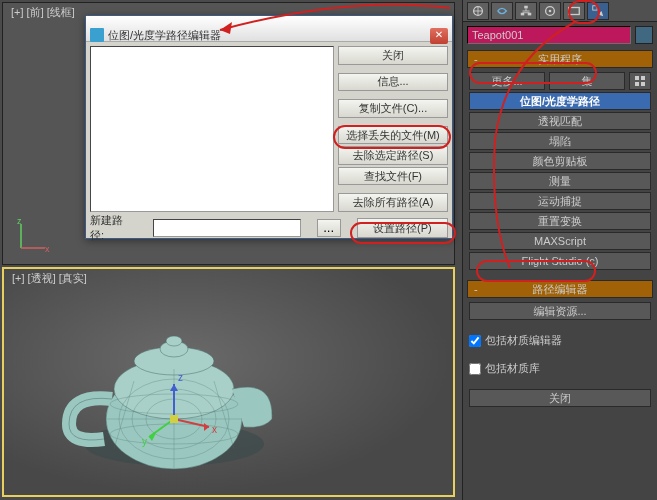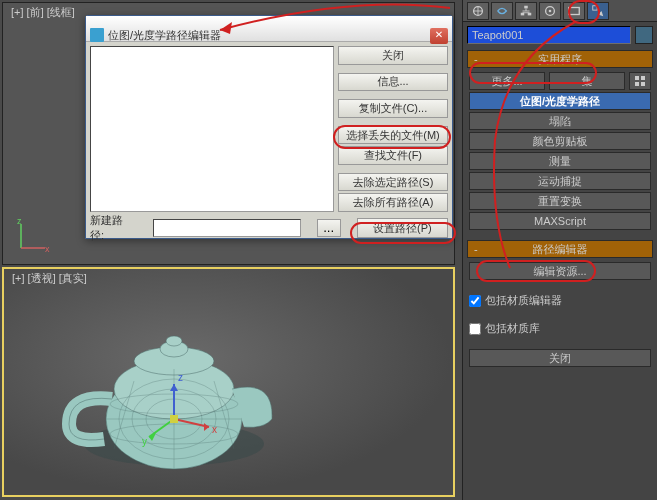--- a/index.html
+++ b/index.html
@@ -41,21 +41,21 @@
   .dialog-footer .dots { width: 24px; height: 18px; background: linear-gradient(#f4f4f0,#d8d8d0); border: 1px solid #999; text-align: center; line-height: 16px; cursor: pointer; }
   .dialog-footer .save-btn { width: 92px; }
   
   .right-panel { position: absolute; right: 0; top: 0; width: 195px; height: 500px; background: #444; border-left: 1px solid #222; }
   .icon-row { height: 22px; display: flex; align-items: center; gap: 2px; padding: 2px 4px; background: #505050; border-bottom: 1px solid #222; }
   .icon-btn { width: 22px; height: 18px; background: #606060; border: 1px solid #2a2a2a; display: flex; align-items: center; justify-content: center; cursor: pointer; }
   .icon-btn.active { background: #3a6090; }
   .icon-btn svg { width: 14px; height: 14px; }
   
   .obj-row { padding: 4px; display: flex; gap: 4px; }
-  .obj-input { flex: 1; height: 18px; background: #1d4ed8; border: 1px inset #1a1a1a; color: #ccc; font-size: 11px; padding: 0 4px; }
+  .obj-input { flex: 1; height: 18px; background: #be185d; border: 1px inset #1a1a1a; color: #ccc; font-size: 11px; padding: 0 4px; }
   .color-swatch { width: 18px; height: 18px; background: #406880; border: 1px solid #222; cursor: pointer; }
   
   .rollout-header {
     height: 18px; background: #a16207; border: 1px solid #2a2a2a; margin: 2px 4px;
     display: flex; align-items: center; justify-content: center; font-size: 11px; color: #ccc;
     position: relative; cursor: pointer;
   }
   .rollout-header::before { content: "-"; position: absolute; left: 6px; color: #ccc; }
   
   .rollout-body { padding: 2px 6px 6px 6px; }
@@ -136,22 +136,22 @@
       <span>位图/光度学路径编辑器</span>
       <span class="dialog-close">✕</span>
     </div>
     <div class="dialog-body">
       <div class="dialog-list"></div>
       <div class="dialog-btns">
         <button class="dialog-btn spacer-after">关闭</button>
         <button class="dialog-btn spacer-after">信息...</button>
         <button class="dialog-btn spacer-after">复制文件(C)...</button>
         <button class="dialog-btn">选择丢失的文件(M)</button>
+        <button class="dialog-btn">去除选定路径(S)</button>
         <button class="dialog-btn spacer-after">查找文件(F)</button>
-        <button class="dialog-btn">去除选定路径(S)</button>
         <button class="dialog-btn">去除所有路径(A)</button>
       </div>
     </div>
     <div class="dialog-footer">
       <label>新建路径:</label>
       <input type="text" value="" style="">
       <button class="dots">...</button>
       <button class="dialog-btn save-btn">设置路径(P)</button>
     </div>
   </div>
@@ -213,26 +213,28 @@
       <button class="panel-btn" style="width:22px">
         <svg width="12" height="12">
             <rect x="1" y="1" width="4" height="4" fill="#ccc"></rect>
             <rect x="7" y="1" width="4" height="4" fill="#ccc"></rect>
             <rect x="1" y="7" width="4" height="4" fill="#ccc"></rect>
             <rect x="7" y="7" width="4" height="4" fill="#ccc"></rect>
           </svg>
       </button>
     </div>
     <button class="panel-btn full highlight">位图/光度学路径</button>
+    <button class="panel-btn full">透视匹配</button>
     <button class="panel-btn full">塌陷</button>
     <button class="panel-btn full">颜色剪贴板</button>
     <button class="panel-btn full">测量</button>
     <button class="panel-btn full">运动捕捉</button>
     <button class="panel-btn full">重置变换</button>
     <button class="panel-btn full">MAXScript</button>
+    <button class="panel-btn full">Flight Studio (c)</button>
   </div>
 
   <div class="rollout-header">路径编辑器</div>
   <div class="rollout-body">
     <button class="panel-btn full">编辑资源...</button>
     <label class="checkbox-row">
       <input type="checkbox" checked="" style="">
       <span>包括材质编辑器</span>
     </label>
     <label class="checkbox-row">

